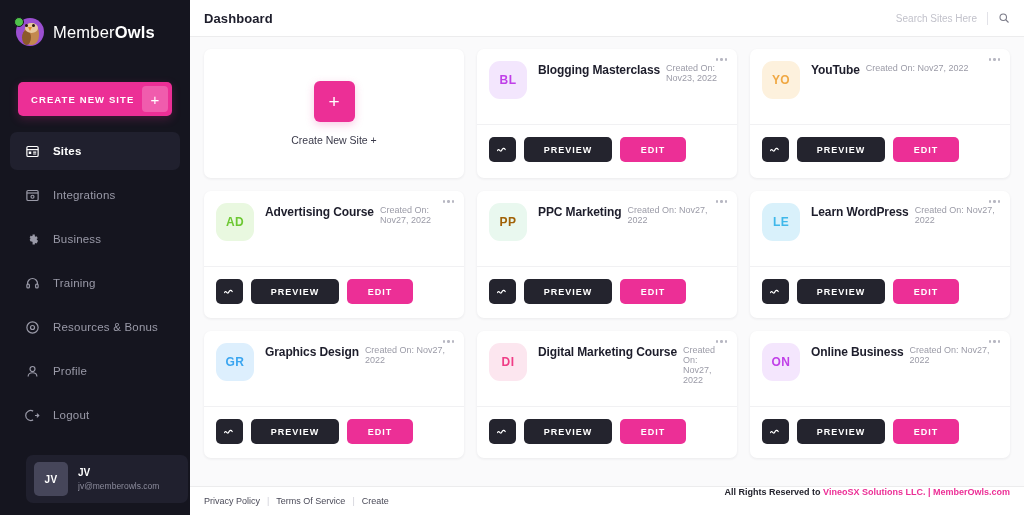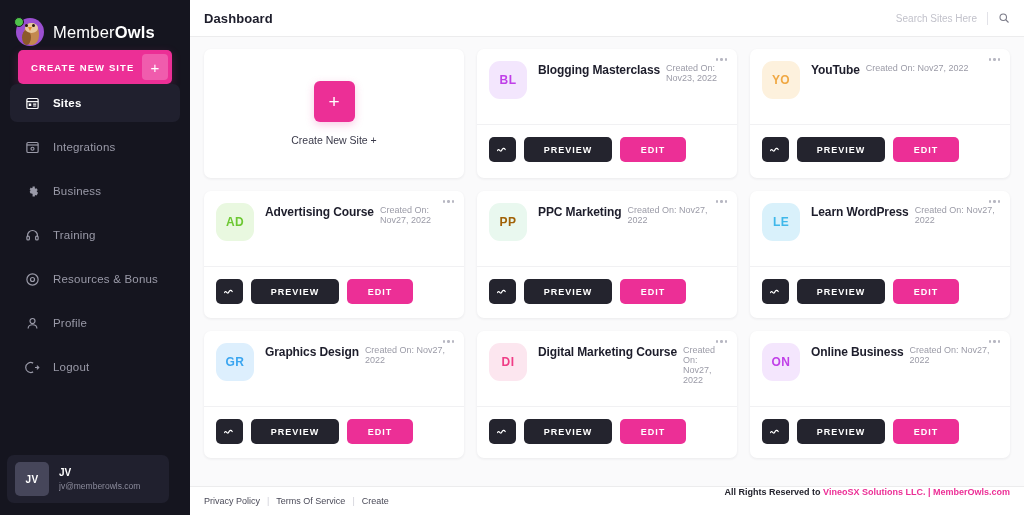--- a/index.html
+++ b/index.html
@@ -65,55 +65,55 @@
     width: 10px; height: 10px; border-radius: 50%;
     background: #4fc04a; border: 1.5px solid #15151f;
   }
   .brand-name {
     font-size: 16.5px; letter-spacing: .2px; color: #ffffff;
     font-weight: 400; white-space: nowrap;
   }
   .brand-name b { font-weight: 700; text-align: center; }
 
   .create-btn {
-    margin: 0 18px 0 18px;
+    margin: 32px 18px 0 18px;
     height: 34px;
     background: #ec2f96;
     border-radius: 5px;
     display: flex; align-items: center; justify-content: space-between;
     padding: 0 4px 0 13px;
     cursor: pointer;
     box-shadow: 0 3px 10px rgba(236,47,150,.22);
   }
   .create-btn .lbl {
     font-size: 9.5px; font-weight: 700; letter-spacing: 1.1px; color: #fff;
   }
   .create-btn .plusbox {
     width: 26px; height: 26px; border-radius: 4px;
     background: rgba(255,255,255,.22);
     display: flex; align-items: center; justify-content: center;
     color: #fff; font-size: 15px; line-height: 1; font-weight: 400;
   }
 
-  .nav { padding: 0 10px; }
+  .nav { margin-top: 16px; padding: 0 10px; }
   .nav-item {
     display: flex; align-items: center; gap: 13px;
     height: 38px; padding: 0 0 0 14px;
     border-radius: 7px; cursor: pointer;
     margin-bottom: 6px;
   }
   .nav-item .nlabel { font-size: 11.5px; color: #9a9aa8; letter-spacing: .2px; }
   .nav-item .nicon { width: 16px; height: 16px; display:flex; align-items:center; justify-content:center; color:#9a9aa8; }
   .nav-item.active { background: #20202e; }
   .nav-item.active .nlabel { color: #ffffff; font-weight: 600; }
   .nav-item.active .nicon { color: #ffffff; }
   .nav-item svg { display: block; }
 
   .user-card {
-    position: absolute; left: 7px; bottom: 12px;
+    position: absolute; left: 26px; bottom: 12px;
     width: 162px; height: 48px;
     background: #20202e; border-radius: 7px;
     display: flex; align-items: center; gap: 10px;
     padding: 8px 8px; cursor: pointer;
   }
   .avatar {
     width: 34px; height: 34px; border-radius: 5px;
     background: #46465a; color: #ffffff;
     display: flex; align-items: center; justify-content: center;
     font-size: 10px; font-weight: 700; letter-spacing: .5px;

